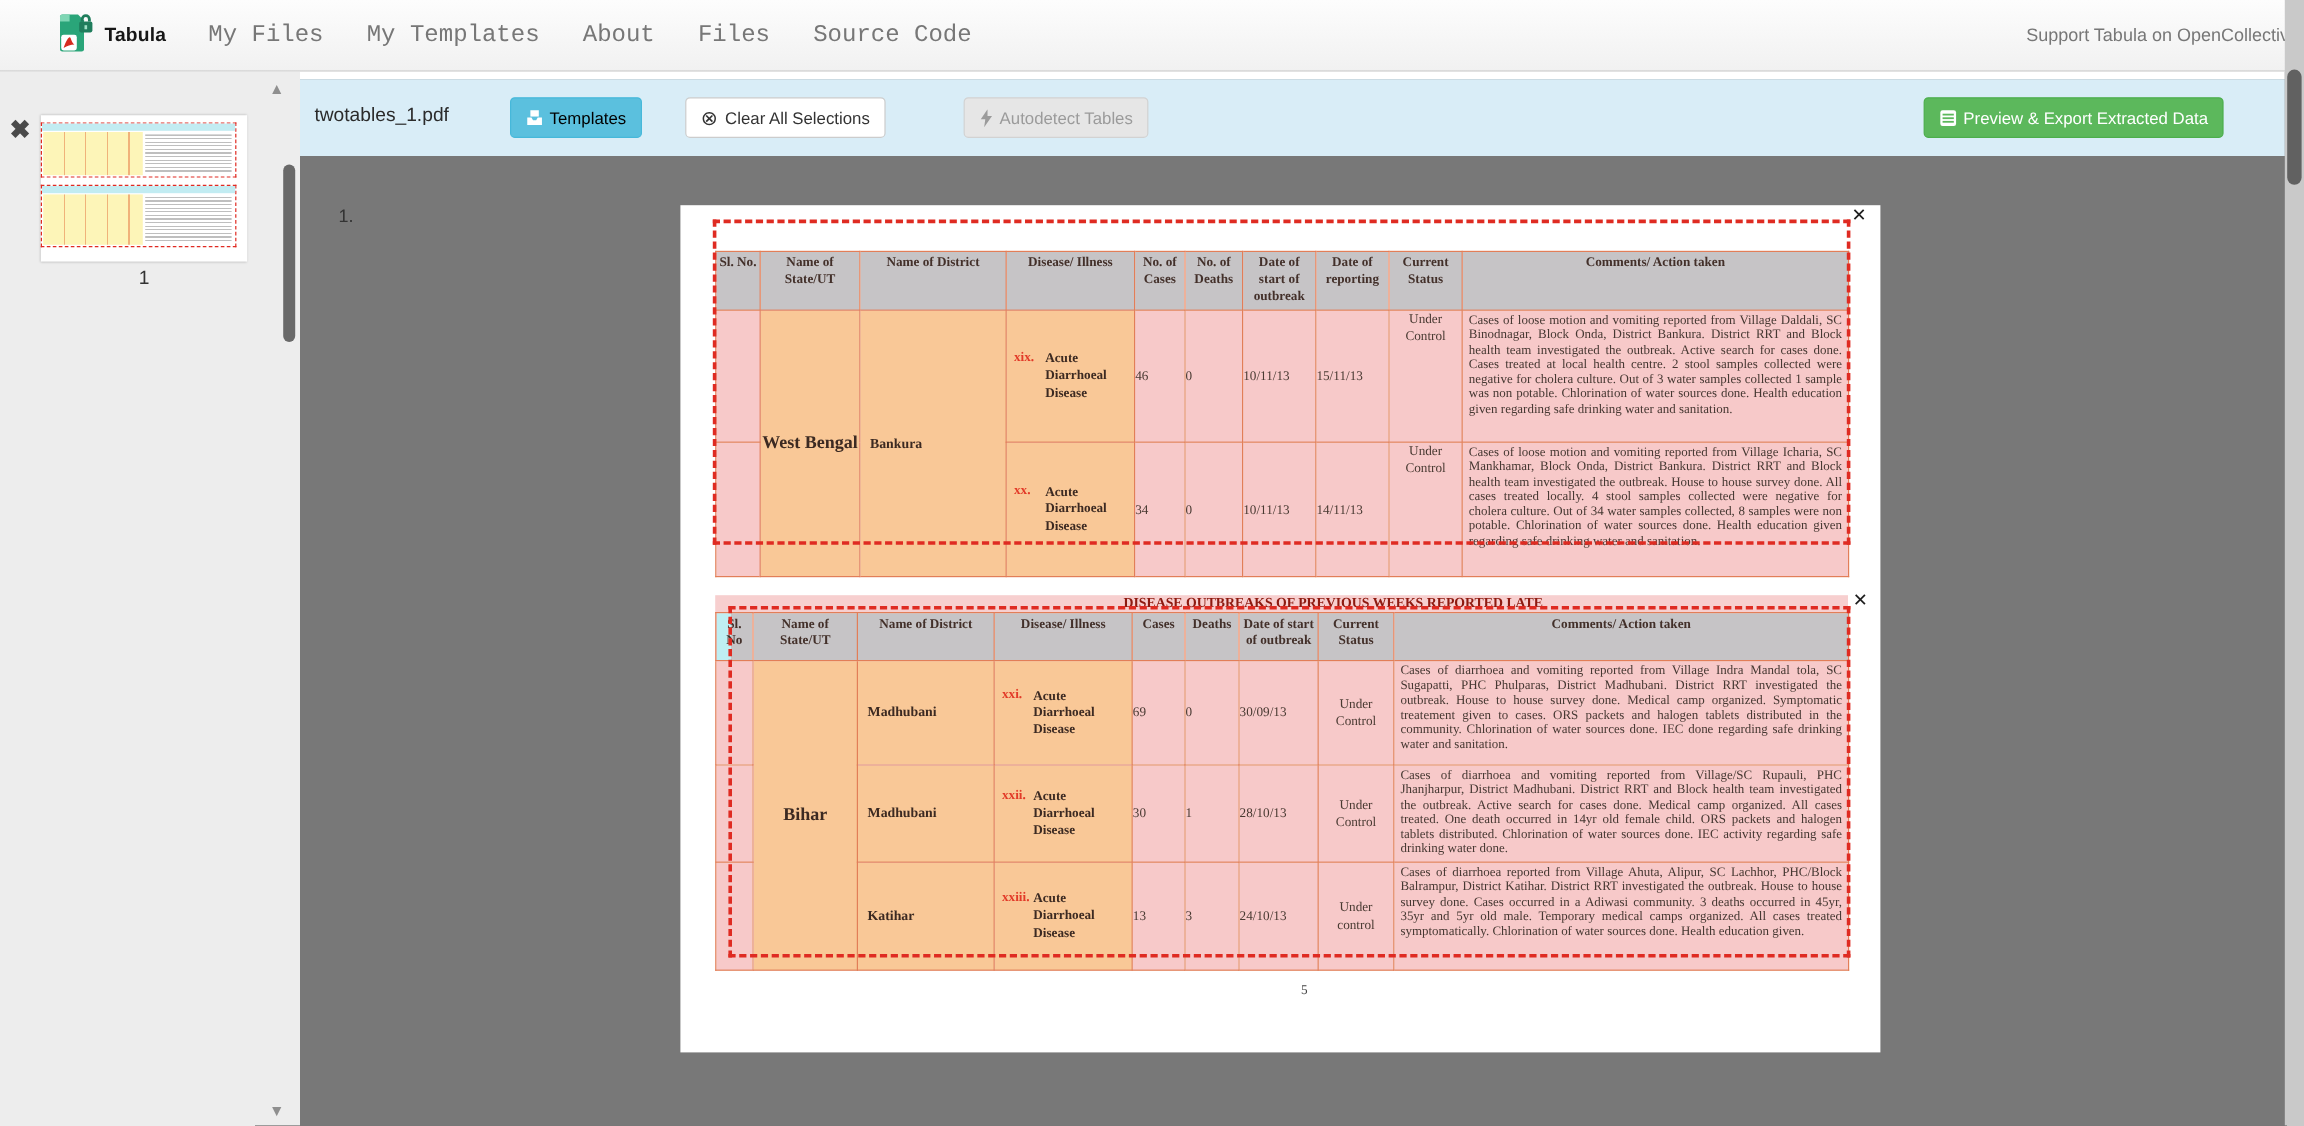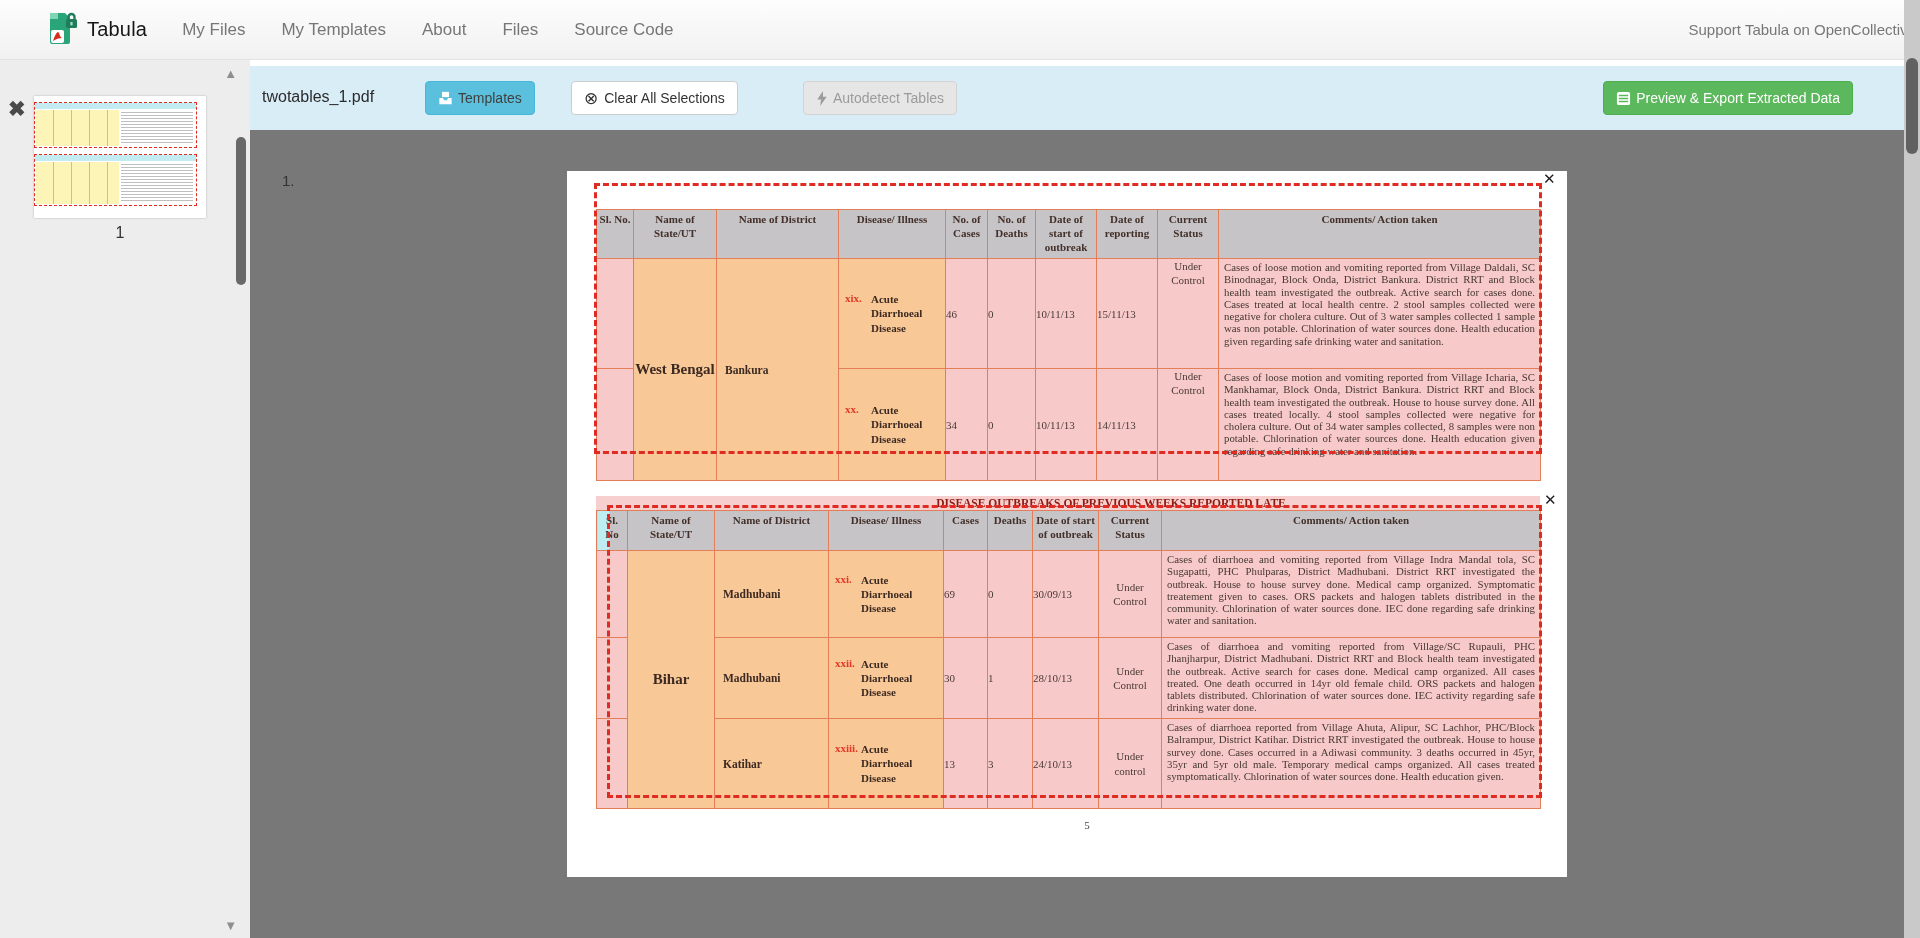--- a/index.html
+++ b/index.html
@@ -4,23 +4,23 @@
 <style>
   * { box-sizing: border-box; margin: 0; padding: 0; }
   html,body { width:1920px; height:938px; overflow:hidden; }
   body { font-family:"Liberation Sans", sans-serif; background:#787878; position:relative; }
 
   
   .navbar { position:absolute; left:0; top:0; width:1920px; height:60px;
     background:linear-gradient(#fdfdfd,#f1f1f1); border-bottom:1px solid #e2e2e2;
     display:flex; align-items:center; z-index:30; }
   .brand { display:flex; align-items:center; margin-left:44px; }
-  .brand-title { font-size:20px; font-weight:normal; color:#161616; margin-left:9px; letter-spacing:.2px; }
+  .brand-title { font-size:16px; font-weight:bold; color:#161616; margin-left:9px; letter-spacing:.2px; }
   .nav-links { display:flex; list-style:none; margin-left:35px; }
-  .nav-links li { margin-right:36px; font-size:17px; color:#777; cursor:pointer; }
+  .nav-links li { margin-right:36px; font-size:20px; color:#777; cursor:pointer;font-family:Liberation Mono, monospace; }
   .support { margin-left:auto; font-size:15px; color:#777; cursor:pointer; }
 
   
   .sidebar { position:absolute; left:0; top:60px; width:250px; height:878px; background:#ededed; }
   .sb-up { position:absolute; right:13px; top:6px; font-size:13px; color:#8f8f8f; cursor:pointer; }
   .sb-down { position:absolute; right:13px; bottom:5px; font-size:13px; color:#8f8f8f; cursor:pointer; }
   .sb-scrollthumb { position:absolute; right:4px; top:77px; width:10px; height:148px; background:#696969; border-radius:5px; cursor:pointer; }
   .page-x { position:absolute; left:8px; top:38px; font-size:21px; font-weight:bold; color:#4a4a4a; cursor:pointer; line-height:1; }
   .thumb-page { position:absolute; left:34px; top:36px; width:172px; height:122px; background:#ffffff; box-shadow:0 0 2px rgba(0,0,0,.25); cursor:pointer; }
   .mini-sel { position:absolute; left:0px; width:163px; border:1px dashed #e02b22; background:#fff; }
@@ -30,21 +30,21 @@
   .mini-text { flex:1; margin:2px 2px; background:repeating-linear-gradient(#a9a9a9 0 1px,transparent 1px 3px); opacity:.75; }
   .thumb-label { position:absolute; left:34px; top:164px; width:172px; text-align:center; font-size:16px; color:#333; }
 
   
   .main-top { position:absolute; left:250px; top:60px; width:1654px; height:6px; background:#ffffff; }
   .toolbar { position:absolute; left:250px; top:66px; width:1654px; height:64px; background:#d9edf7; }
   .filename { position:absolute; left:12px; top:22px; font-size:16px; color:#2b2b2b; }
   .btn { position:absolute; top:15px; height:34px; display:inline-flex; align-items:center;
     border-radius:4px; font-size:14px; padding:0 12px; cursor:pointer; white-space:nowrap; }
   .btn svg { margin-right:5px; }
-  .btn-templates { left:175px; background:#5bc0de; border:1px solid #46b8da; color:#404040; }
+  .btn-templates { left:175px; background:#5bc0de; border:1px solid #46b8da; color:#000000; }
   .btn-clear { left:321px; background:#ffffff; border:1px solid #cccccc; color:#333; }
   .btn-clear .glyph { font-size:17px; margin-right:6px; line-height:1; }
   .btn-auto { left:553px; background:#e6e6e6; border:1px solid #d2d2d2; color:#9b9b9b; cursor:default; }
   .btn-export { right:51px; background:#5cb85c; border:1px solid #4cae4c; color:#fff; }
 
   
   .workspace { position:absolute; left:250px; top:130px; width:1654px; height:808px; background:#787878; }
   .list-marker { position:absolute; left:32px; top:42px; font-size:15px; color:#333; }
   .pdf-page { position:absolute; left:317px; top:41px; width:1000px; height:706px; background:#ffffff; position:absolute; }
 

